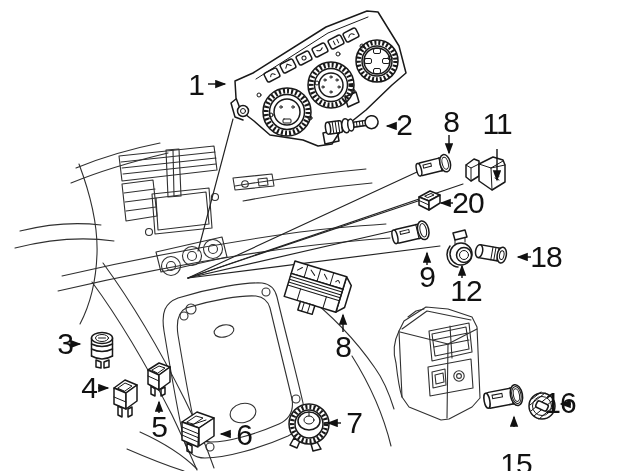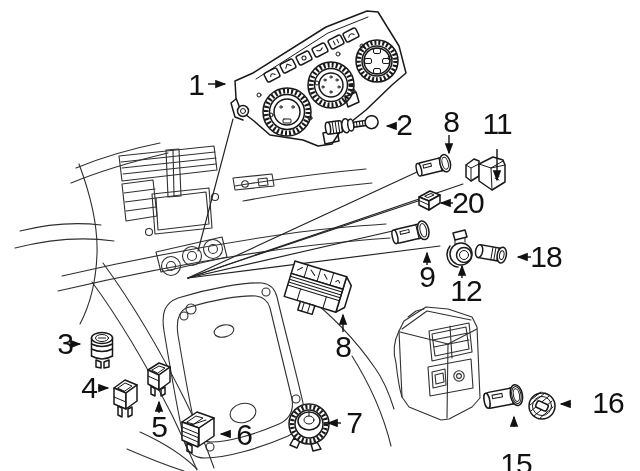--- a/index.html
+++ b/index.html
@@ -368,15 +368,15 @@
   <span class="callout" style="left:244px;top:435px">6</span>
   <span class="callout" style="left:354px;top:423px">7</span>
   <span class="callout" style="left:343px;top:347px">8</span>
   <span class="callout" style="left:427px;top:277px">9</span>
   <span class="callout" style="left:451px;top:122px">8</span>
   <span class="callout" style="left:497px;top:124px">11</span>
   <span class="callout" style="left:466px;top:291px">12</span>
   <span class="callout" style="left:546px;top:257px">18</span>
   <span class="callout" style="left:468px;top:203px">20</span>
   <span class="callout" style="left:516px;top:464px">15</span>
-  <span class="callout" style="left:608px;top:403px">16</span>
+  <span class="callout" style="left:560px;top:403px">16</span>
 </div>
 </div>
 
 </body></html>

